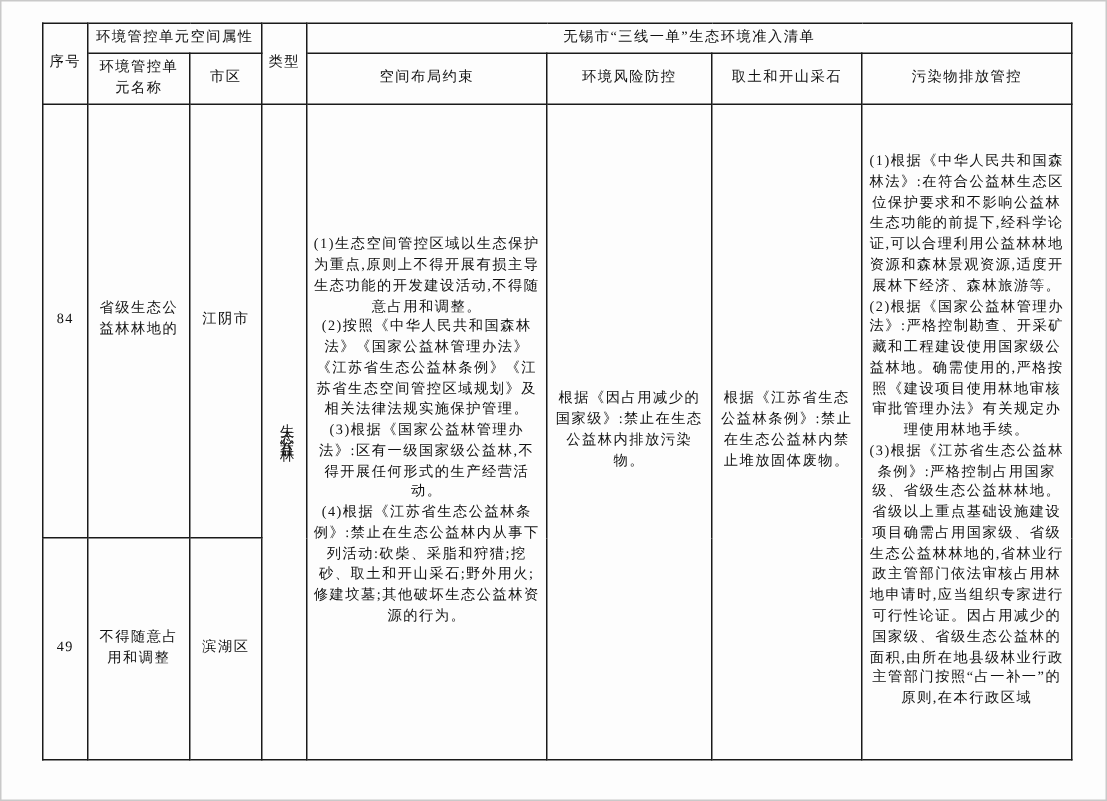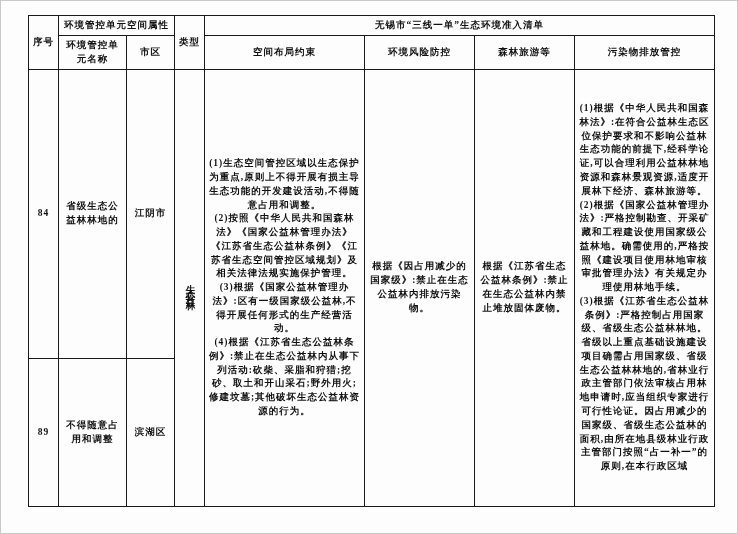--- a/index.html
+++ b/index.html
@@ -24,21 +24,21 @@
   table.doc col.c3{width:48px;}
   table.doc col.c4{width:30px;}
   table.doc col.c5{width:160px;}
   table.doc col.c6{width:110px;}
   table.doc col.c7{width:100px;}
   table.doc col.c8{width:140px;}
   table.doc th,table.doc td{
     border:1.5px solid #1a1a1a;
     padding:1px 3px;
     font-size:9.5px;
-    font-weight:bold;
+    font-weight:normal;
     text-align:center;
     vertical-align:middle;
     letter-spacing:1px;
     line-height:1.45;
     overflow:hidden;
   }
   tr.hrow1 th{height:17px;}
   tr.hrow2 th{height:31px;}
   tr.brow1{height:289px;}
   tr.brow2{height:148px;}
@@ -96,21 +96,21 @@
         <th rowspan="2">序号</th>
         <th colspan="2">环境管控单元空间属性</th>
         <th rowspan="2">类型</th>
         <th colspan="4">无锡市“三线一单”生态环境准入清单</th>
       </tr>
       <tr class="hrow2">
         <th>环境管控单元名称</th>
         <th>市区</th>
         <th>空间布局约束</th>
         <th>环境风险防控</th>
-        <th>森林旅游等</th>
+        <th>取土和开山采石</th>
         <th>污染物排放管控</th>
       </tr>
 
       <tr class="brow1">
         <td class="cell-serial">84</td>
         <td class="cell-name">省级生态公益林林地的</td>
         <td class="cell-district">江阴市</td>
         <td class="cell-type" rowspan="2">
           <span class="vertical-text">生态公益林</span>
         </td>
@@ -118,21 +118,21 @@
 (2)按照《中华人民共和国森林法》《国家公益林管理办法》《江苏省生态公益林条例》《江苏省生态空间管控区域规划》及相关法律法规实施保护管理。
 (3)根据《国家公益林管理办法》:区有一级国家级公益林,不得开展任何形式的生产经营活动。
 (4)根据《江苏省生态公益林条例》:禁止在生态公益林内从事下列活动:砍柴、采脂和狩猎;挖砂、取土和开山采石;野外用火;修建坟墓;其他破坏生态公益林资源的行为。</td>
         <td class="longtext cell-pollutant" rowspan="2">根据《因占用减少的国家级》:禁止在生态公益林内排放污染物。</td>
         <td class="longtext cell-risk" rowspan="2">根据《江苏省生态公益林条例》:禁止在生态公益林内禁止堆放固体废物。</td>
         <td class="longtext cell-resource" rowspan="2">(1)根据《中华人民共和国森林法》:在符合公益林生态区位保护要求和不影响公益林生态功能的前提下,经科学论证,可以合理利用公益林林地资源和森林景观资源,适度开展林下经济、森林旅游等。
 (2)根据《国家公益林管理办法》:严格控制勘查、开采矿藏和工程建设使用国家级公益林地。确需使用的,严格按照《建设项目使用林地审核审批管理办法》有关规定办理使用林地手续。
 (3)根据《江苏省生态公益林条例》:严格控制占用国家级、省级生态公益林林地。省级以上重点基础设施建设项目确需占用国家级、省级生态公益林林地的,省林业行政主管部门依法审核占用林地申请时,应当组织专家进行可行性论证。因占用减少的国家级、省级生态公益林的面积,由所在地县级林业行政主管部门按照“占一补一”的原则,在本行政区域</td>
       </tr>
       <tr class="brow2">
-        <td class="cell-serial">89</td>
+        <td class="cell-serial">49</td>
         <td class="cell-name">不得随意占用和调整</td>
         <td class="cell-district">滨湖区</td>
       </tr>
     </tbody>
   </table>
 
   <div class="page-number">37</div>
 </div>
 
 </body></html>

